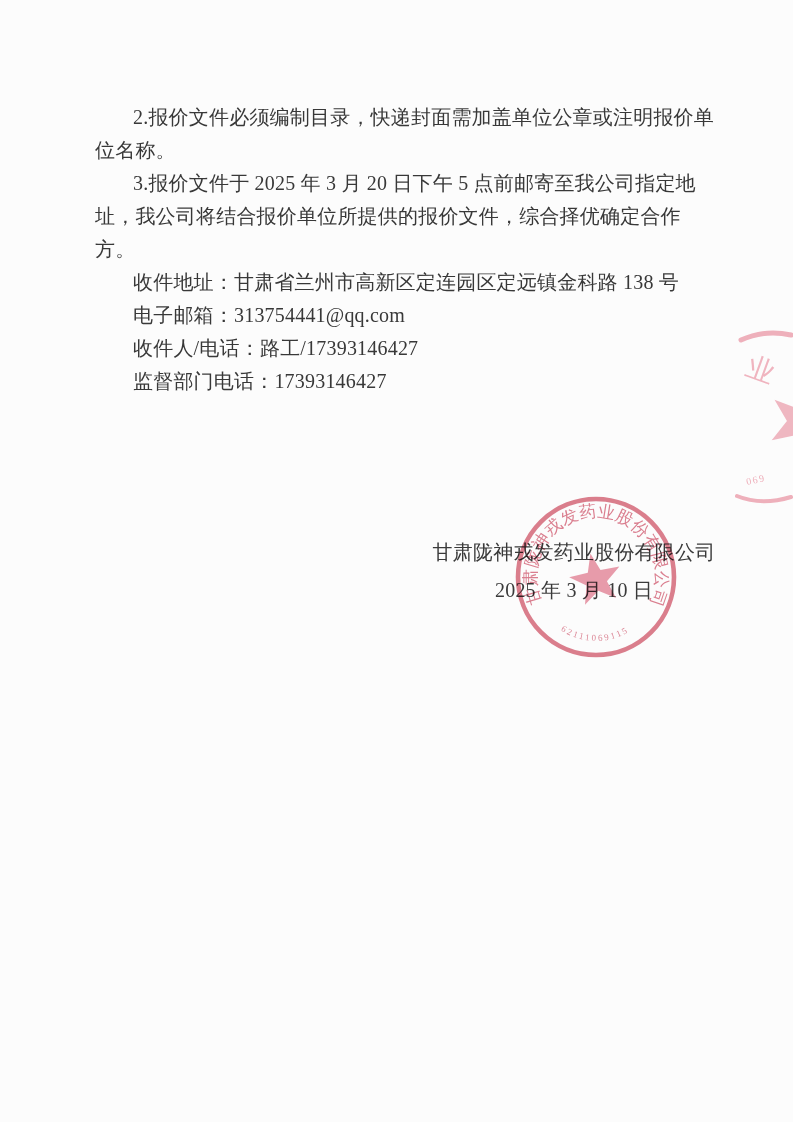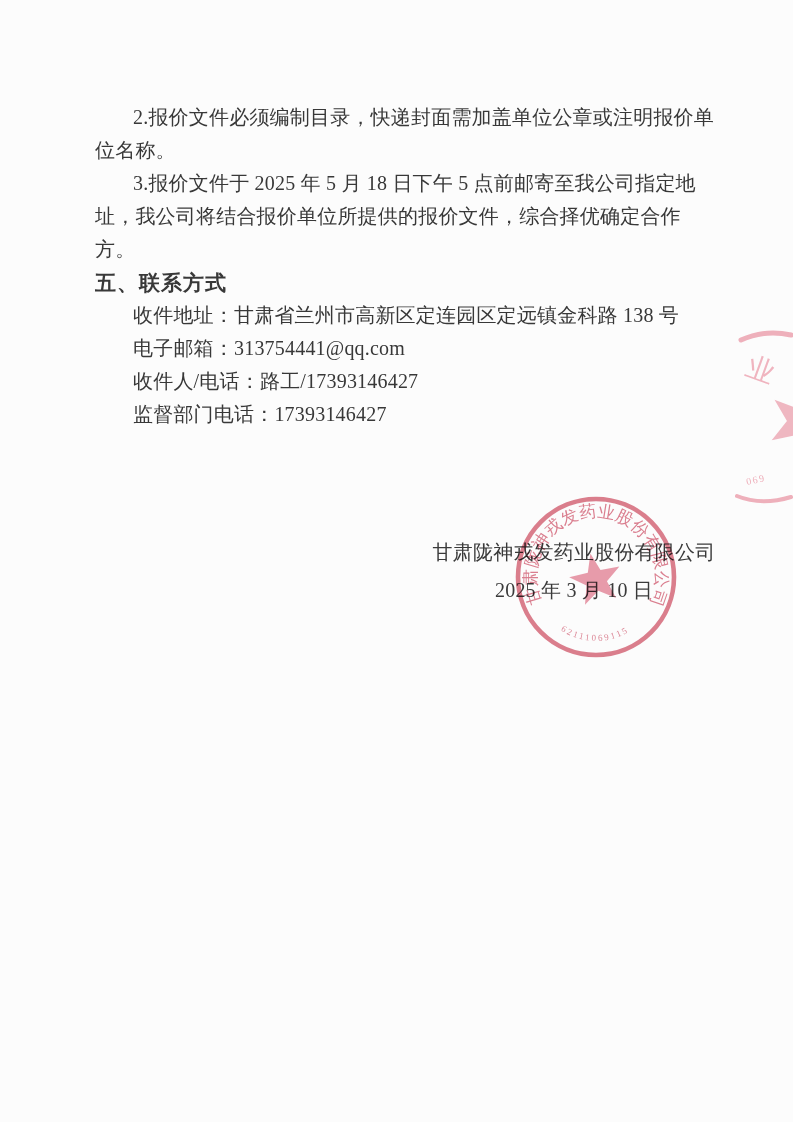--- a/index.html
+++ b/index.html
@@ -78,22 +78,21 @@
     overflow: hidden;
   }
 </style>
 </head>
 <body>
 
 <div class="page">
 
   <div class="content">
     <p class="para">2.报价文件必须编制目录，快递封面需加盖单位公章或注明报价单位名称。</p>
-    <p class="para">3.报价文件于 2025 年 5 月 18 日下午 5 点前邮寄至我公司指定地址，我公司将结合报价单位所提供的报价文件，综合择优确定合作方。</p>
-    <div class="heading">五、联系方式</div>
+    <p class="para">3.报价文件于 2025 年 3 月 20 日下午 5 点前邮寄至我公司指定地址，我公司将结合报价单位所提供的报价文件，综合择优确定合作方。</p>
     <div class="cline">收件地址：甘肃省兰州市高新区定连园区定远镇金科路 138 号</div>
     <div class="cline">电子邮箱：313754441@qq.com</div>
     <div class="cline">收件人/电话：路工/17393146427</div>
     <div class="cline">监督部门电话：17393146427</div>
   </div>
 
   <div class="sig">
     <div>甘肃陇神戎发药业股份有限公司</div>
     <div>2025 年 3 月 10 日</div>
   </div>

